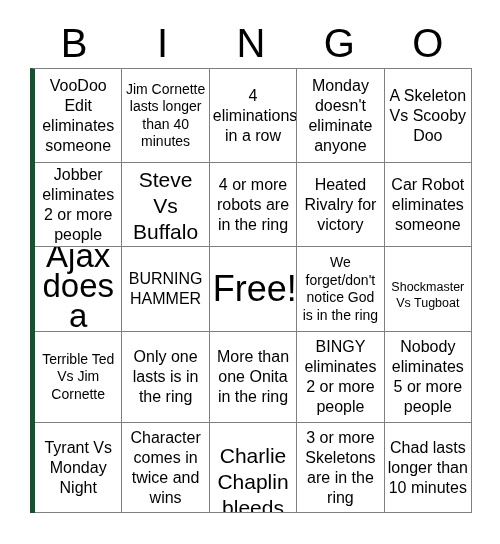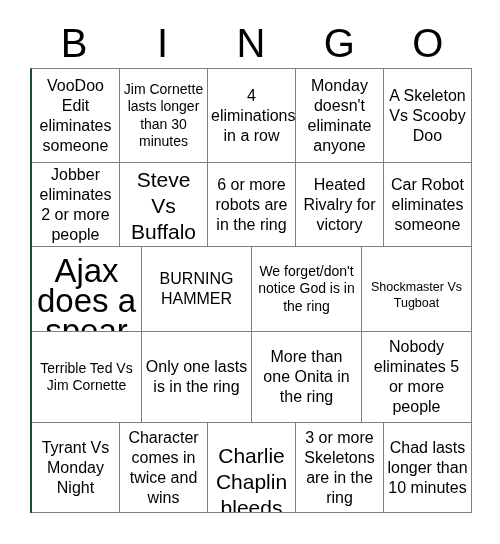--- a/index.html
+++ b/index.html
@@ -31,21 +31,21 @@
     text-align: center;
     font-size: 40px;
     line-height: 44px;
     font-weight: 400;
     letter-spacing: 0px;
     color: #000000;
   }
   #grid {
     width: 442px;
     border-top: 1px solid #808080;
-    border-left: 2px solid #14532d;
+    border-left: 5px solid #14532d;
     box-sizing: border-box;
   }
   .grid-row {
     display: flex;
     width: 100%;
   }
   .cell {
     flex: 1 1 0;
     width: 88px;
     min-width: 0;
@@ -92,75 +92,81 @@
     <div class="header-letter">O</div>
   </div>
 
   <div id="grid">
 
     <div class="grid-row r1">
       <div class="cell t-md">
           <span>VooDoo Edit eliminates someone</span>
         </div>
       <div class="cell t-sm">
-          <span>Jim Cornette lasts longer than 30 minutes</span>
+          <span>Jim Cornette lasts longer than 40 minutes</span>
         </div>
       <div class="cell t-md">
           <span>4 eliminations in a row</span>
         </div>
       <div class="cell t-md">
           <span>Monday doesn't eliminate anyone</span>
         </div>
       <div class="cell t-md">
           <span>A Skeleton Vs Scooby Doo</span>
         </div>
     </div>
 
     <div class="grid-row r2">
       <div class="cell t-md">
           <span>Jobber eliminates 2 or more people</span>
         </div>
       <div class="cell t-lg">
           <span>Steve Vs Buffalo Bell</span>
         </div>
       <div class="cell t-md">
-          <span>6 or more robots are in the ring</span>
+          <span>4 or more robots are in the ring</span>
         </div>
       <div class="cell t-md">
           <span>Heated Rivalry for victory</span>
         </div>
       <div class="cell t-md">
           <span>Car Robot eliminates someone</span>
         </div>
     </div>
 
     <div class="grid-row r3">
       <div class="cell t-xl">
           <span>Ajax does a spear</span>
         </div>
       <div class="cell t-md">
           <span>BURNING HAMMER</span>
+        </div>
+      <div class="cell t-free">
+          <span>Free!</span>
         </div>
       <div class="cell t-sm">
           <span>We forget/don't notice God is in the ring</span>
         </div>
       <div class="cell t-xs">
           <span>Shockmaster Vs Tugboat</span>
         </div>
     </div>
 
     <div class="grid-row r4">
       <div class="cell t-sm">
           <span>Terrible Ted Vs Jim Cornette</span>
         </div>
       <div class="cell t-md">
           <span>Only one lasts is in the ring</span>
         </div>
       <div class="cell t-md">
           <span>More than one Onita in the ring</span>
+        </div>
+      <div class="cell t-md">
+          <span>BINGY eliminates 2 or more people</span>
         </div>
       <div class="cell t-md">
           <span>Nobody eliminates 5 or more people</span>
         </div>
     </div>
 
     <div class="grid-row r5">
       <div class="cell t-md">
           <span>Tyrant Vs Monday Night</span>
         </div>

